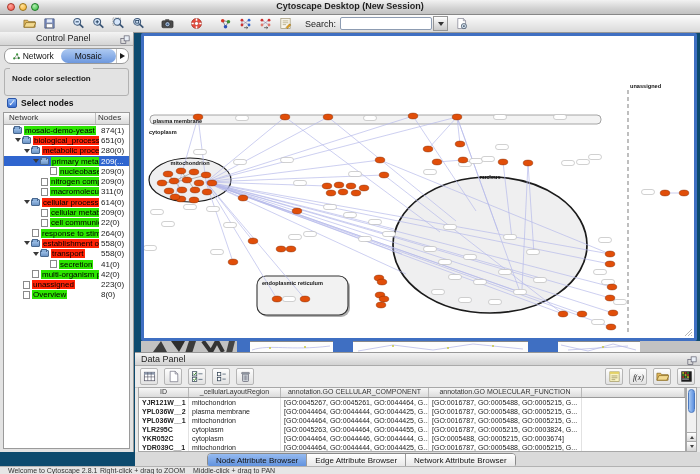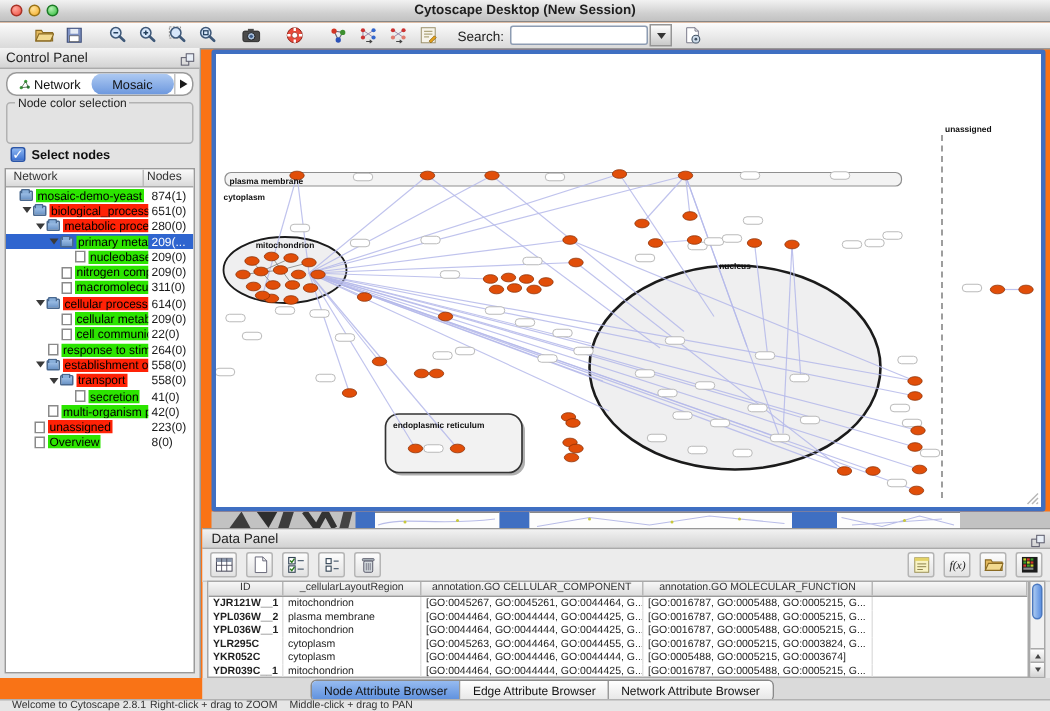--- a/index.html
+++ b/index.html
@@ -1,16 +1,16 @@
 <!DOCTYPE html>
 <html><head>
 <meta charset="utf-8">
 <style>
   html,body{margin:0;padding:0;}
-  .app{position:relative;width:700px;height:474px;background:#f97316;
+  .app{position:relative;width:700px;height:474px;background:#0c4a6e;
        font-family:"Liberation Sans",sans-serif;overflow:hidden;
        -webkit-font-smoothing:antialiased;}
 
   
   .titlebar{position:absolute;left:0;top:0;right:0;height:14px;
     background:linear-gradient(#f2f2f2,#cfcfcf 65%,#c2c2c2);
     border-bottom:1px solid #878787;}
   .lights{position:absolute;left:7px;top:3px;display:flex;gap:4px;}
   .light{width:8px;height:8px;border-radius:50%;box-sizing:border-box;}
   .light.red{background:radial-gradient(circle at 35% 30%,#ffa79c,#ef4f41);border:1px solid #a83227;}
@@ -31,36 +31,36 @@
   .search-input{width:86px;height:11px;font-size:8px;border:1px solid #8d9cb2;
     background:#fff;border-radius:2px;padding:0 2px;}
   .search-drop{width:13px;height:13px;background:linear-gradient(#fff,#c9c9c9);
     border:1px solid #959595;display:flex;align-items:center;justify-content:center;margin-left:1px;}
   .caret-down{width:0;height:0;border-left:3px solid transparent;border-right:3px solid transparent;border-top:4px solid #333;}
 
   
   .control-panel{position:absolute;left:0;top:32px;width:134px;height:420px;
     background:#e3e3e3;border-right:1px solid #9a9a9a;box-sizing:border-box;}
   .cp-header{position:absolute;top:0;left:0;right:0;height:13px;
-    background:linear-gradient(#f4f4f4,#d4d4d4);border-bottom:1px solid #ababab;}
+    background:linear-gradient(#f4f4f4,#d4d4d4);border-bottom:1px solid #ababab;padding-left:32px;}
   .cp-title{font-size:9px;color:#222;padding:1px 0 0 4px;}
   .float-btn{position:absolute;right:3px;top:1px;width:11px;height:11px;padding:0;border:0;background:transparent;}
   .float-btn svg{width:10px;height:10px;}
   .cp-tabs{position:absolute;top:16px;left:4px;right:4px;height:14px;background:#fff;
     border:1px solid #9a9a9a;border-radius:7px;display:flex;overflow:hidden;}
   .cp-tab{flex:1;display:flex;align-items:center;justify-content:center;font-size:8.5px;gap:2px;color:#111;}
   .cp-tab svg{width:9px;height:9px;}
   .cp-tab.selected{background:linear-gradient(#aecaf2,#6d98de);border-radius:7px;}
   .cp-tab-more{width:11px;border-left:1px solid #c2c2c2;display:flex;align-items:center;justify-content:center;}
   .caret-right{width:0;height:0;border-top:3.5px solid transparent;border-bottom:3.5px solid transparent;border-left:5px solid #1a1a1a;}
 
   .nc-group{position:absolute;top:36px;left:4px;right:4px;height:26px;
     border:1px solid #b2b2b2;border-radius:3px;}
   .nc-legend{position:absolute;top:-5px;left:5px;background:#e3e3e3;font-size:8px;
-    font-weight:normal;color:#222;padding:0 2px;}
+    font-weight:bold;color:#222;padding:10px 2px;}
   .combo{position:absolute;left:5px;right:5px;top:7px;height:14px;background:#fff;
     border:1px solid #9a9a9a;border-radius:3px;font-size:8.5px;color:#111;
     display:flex;align-items:center;padding-left:9px;box-sizing:border-box;}
   .combo-cap{position:absolute;right:-1px;top:-1px;bottom:-1px;width:13px;
     background:linear-gradient(#93bcf4,#3c77d8);border:1px solid #2d5cab;border-radius:0 3px 3px 0;
     display:flex;flex-direction:column;align-items:center;justify-content:center;gap:1px;}
   .cap-up{width:0;height:0;border-left:2.5px solid transparent;border-right:2.5px solid transparent;border-bottom:3px solid #fff;}
   .cap-dn{width:0;height:0;border-left:2.5px solid transparent;border-right:2.5px solid transparent;border-top:3px solid #fff;}
 
   .select-row{position:absolute;top:65px;left:7px;height:12px;display:flex;align-items:center;gap:4px;}

